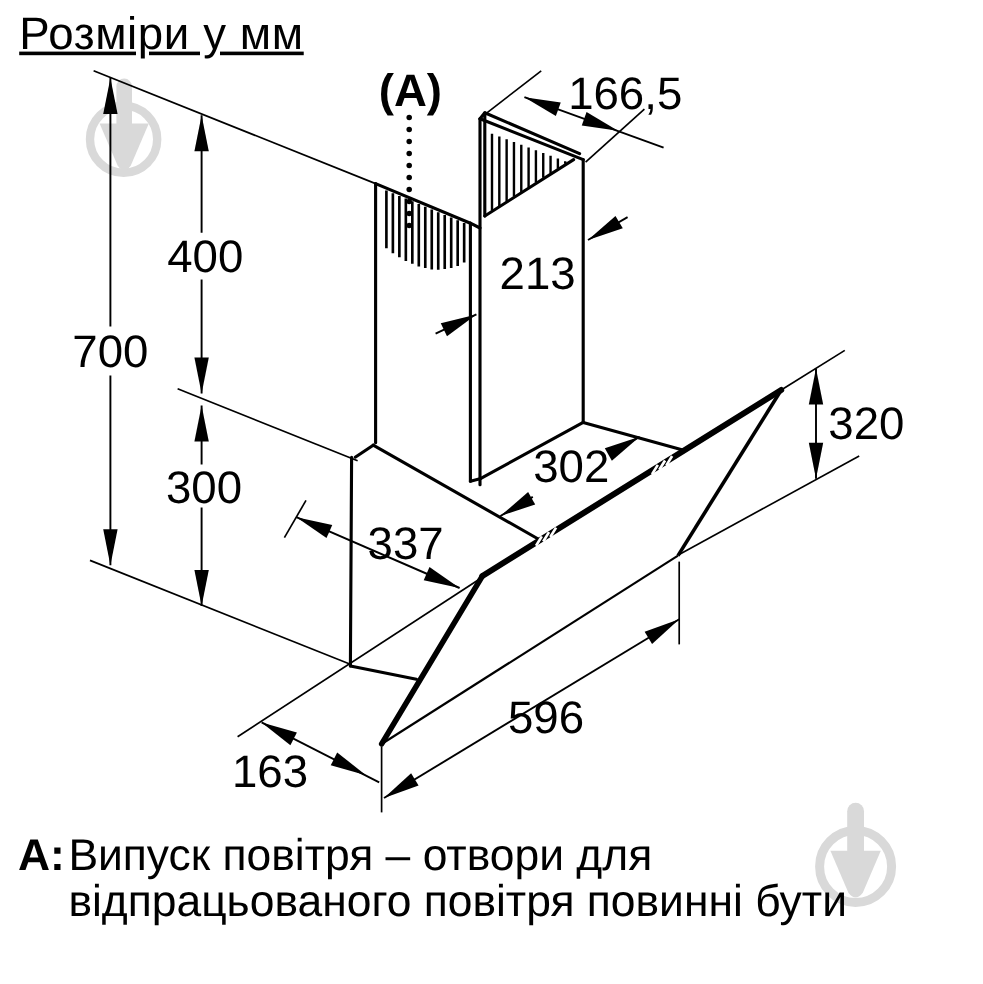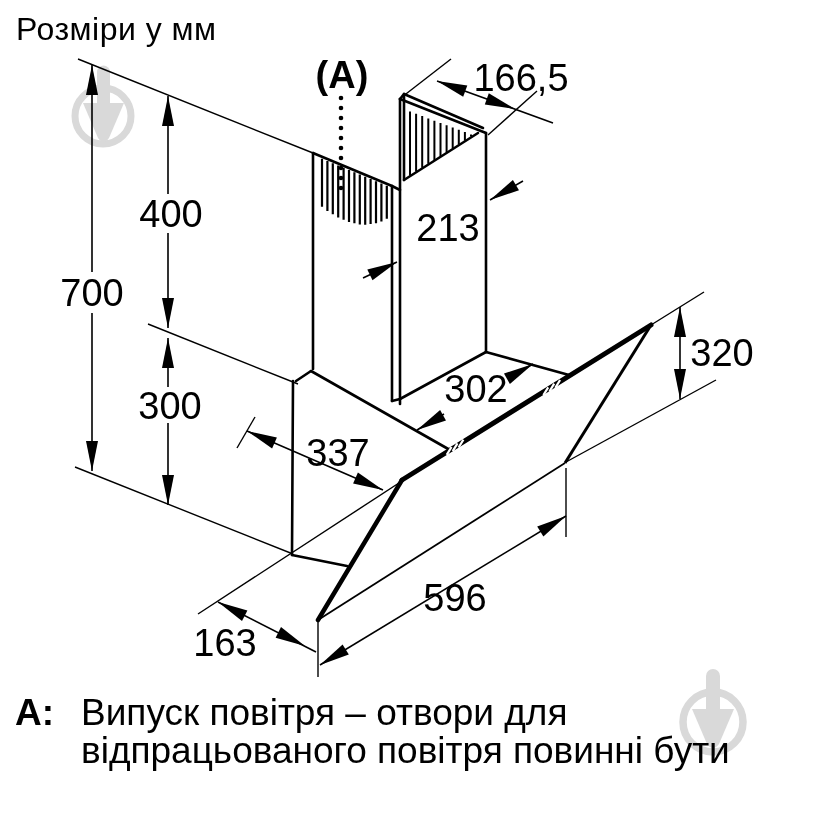--- a/index.html
+++ b/index.html
@@ -1,24 +1,24 @@
 <!DOCTYPE html>
 <html><head>
 <meta charset="utf-8">
 <style>
   html,body{margin:0;padding:0;background:#fff;}
   #page{position:relative;width:819px;height:820px;background:#ffffff;overflow:hidden;
         font-family:"Liberation Sans",sans-serif;color:#000;}
-  #page-title{position:absolute;left:16px;top:6px;font-size:32px;line-height:46px;
-        letter-spacing:0.5px;color:#000;}
+  #page-title{position:absolute;left:16px;top:6px;font-size:38px;line-height:46px;
+        letter-spacing:0.5px;color:#000;text-decoration:underline;}
   #diagram{position:absolute;left:0;top:0;}
   .note{position:absolute;top:694px;left:15px;width:790px;font-size:37px;line-height:38px;}
   .note-row{display:flex;}
   .note-label{font-weight:bold;width:42px;flex:0 0 42px;}
-  .note-lines{flex:1;margin-left:24px;}
+  .note-lines{flex:1;}
   svg text{font-family:"Liberation Sans",sans-serif;font-size:38px;fill:#000;}
   svg text.bold{font-weight:bold;}
   .outline{stroke:#000;stroke-width:2.6;fill:none;stroke-linejoin:round;stroke-linecap:round;}
   .thin{stroke:#000;stroke-width:1.4;fill:none;}
   .dim{stroke:#000;stroke-width:1.6;fill:none;}
   .vent{stroke:#000;stroke-width:2.2;fill:none;}
   .hatch{stroke:#000;stroke-width:2;fill:none;}
   .ah{fill:#000;stroke:none;}
   .wm{stroke:#d9d9d9;fill:none;}
   .wmf{fill:#d9d9d9;stroke:none;}

